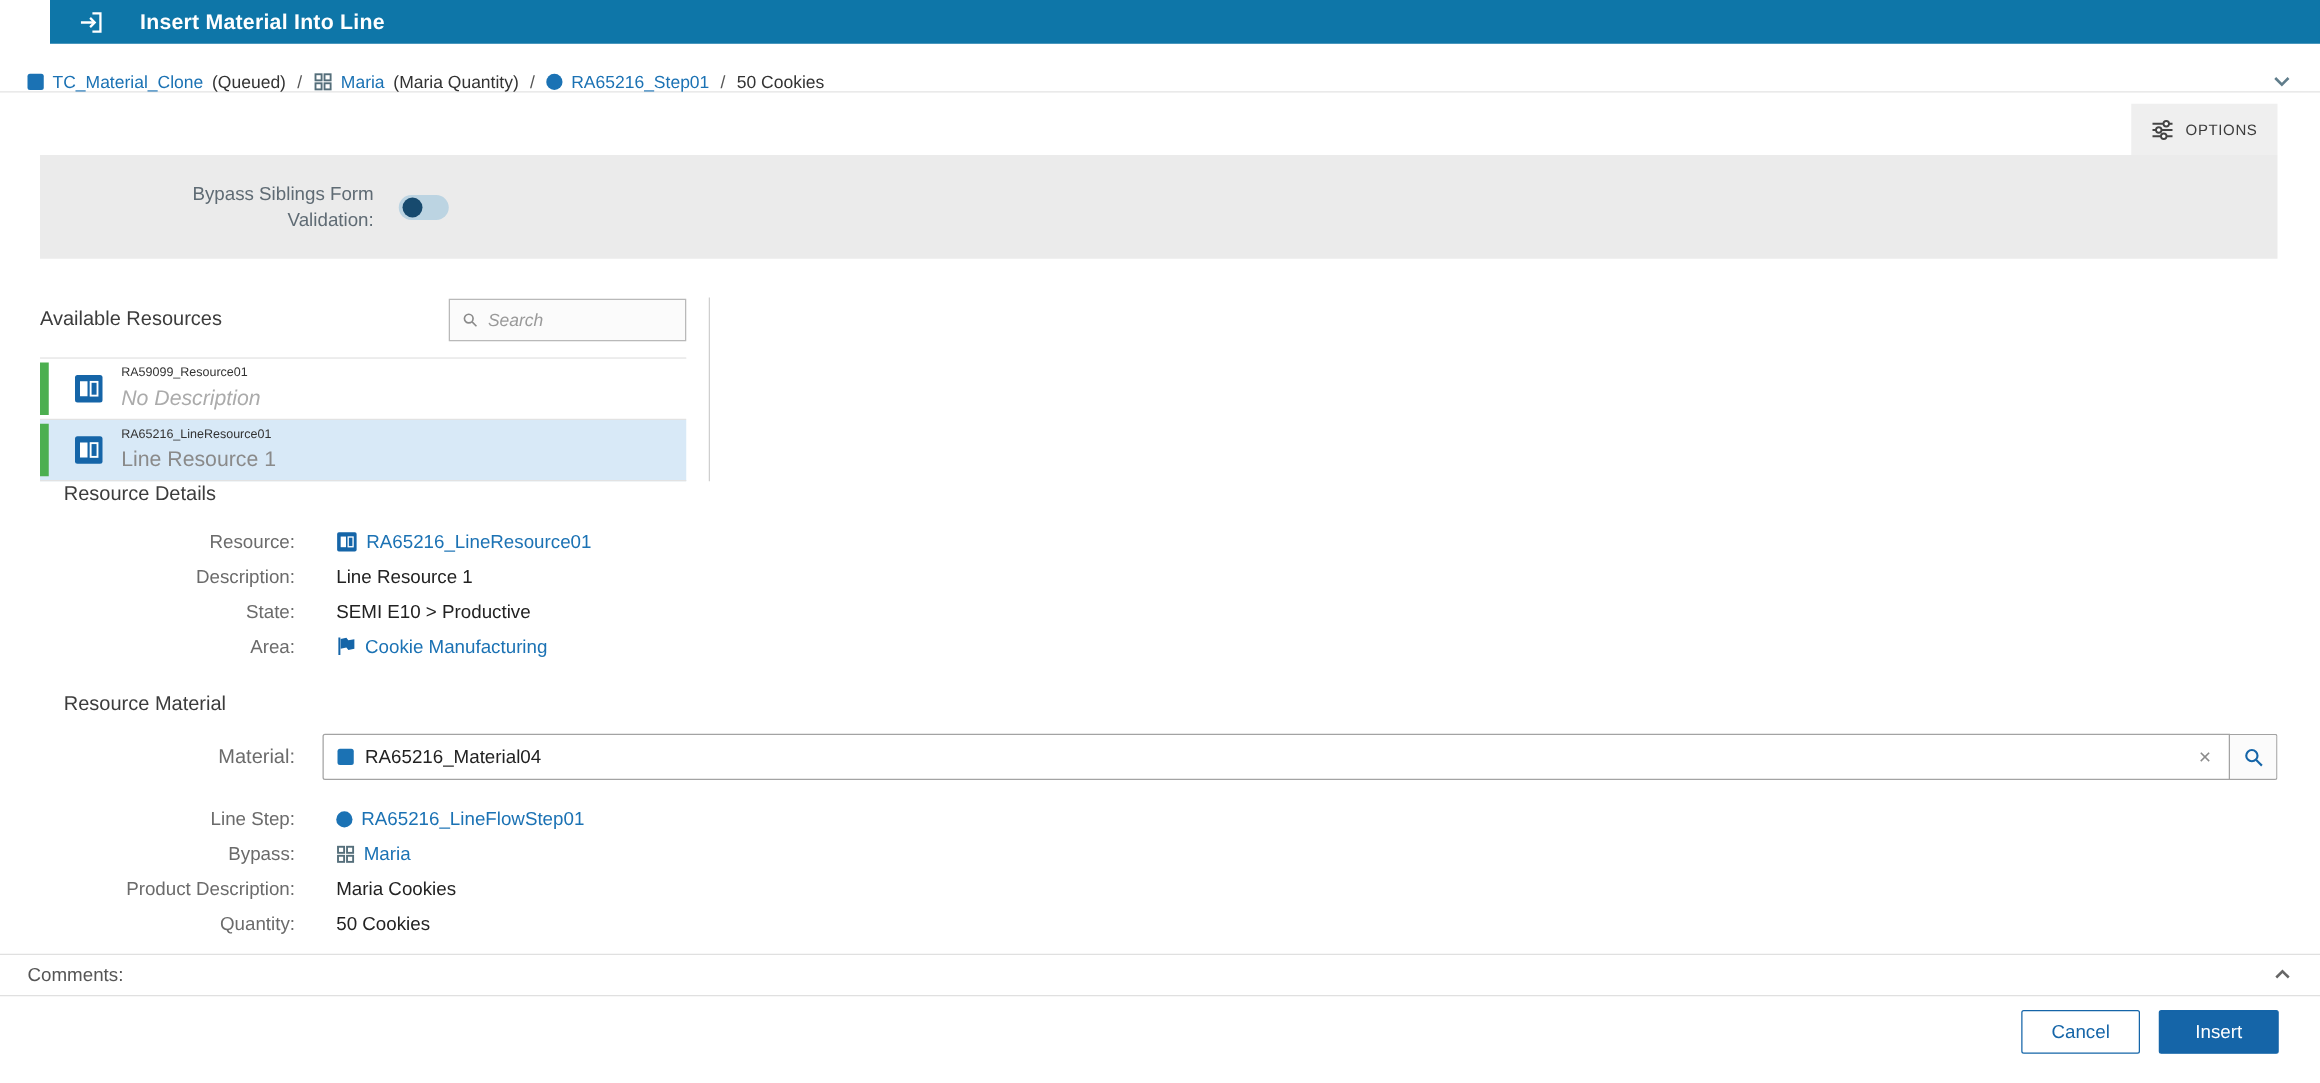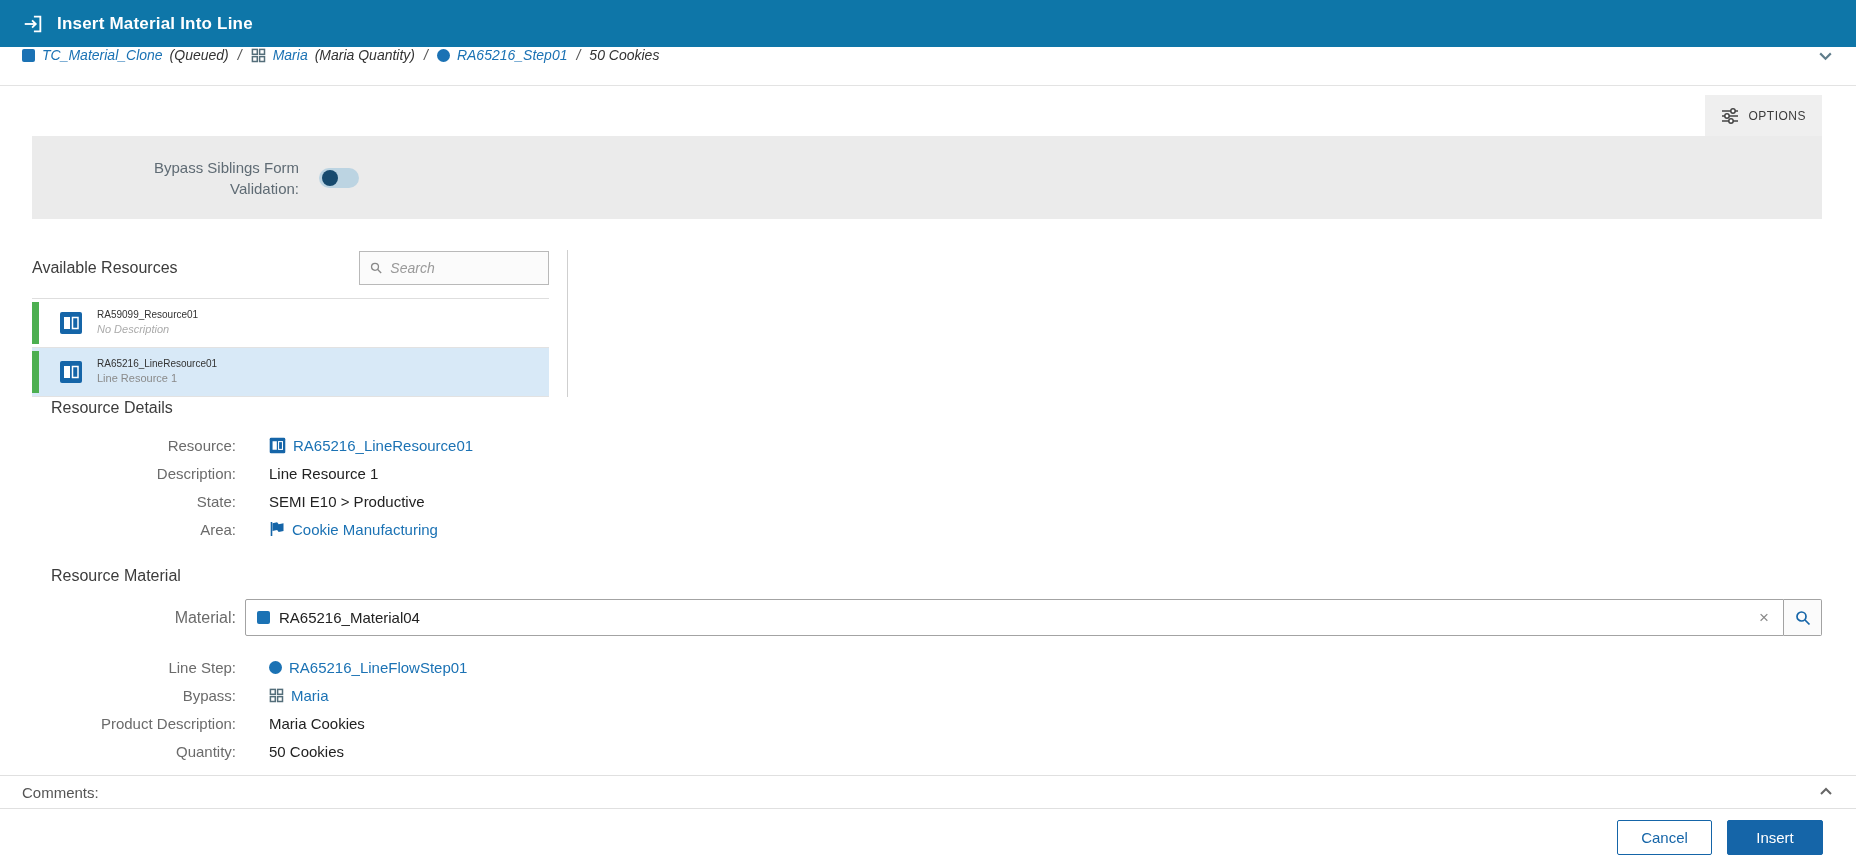--- a/index.html
+++ b/index.html
@@ -6,29 +6,29 @@
   html,body { background:#fff; }
   body {
     width: 1856px; height: 866px;
     font-family: "Liberation Sans", sans-serif;
     color:#333; overflow:hidden; position:relative;
   }
   a { text-decoration:none; }
 
   
   .topbar {
-    height:47px; background:#0E76A8;
-    display:flex; align-items:center; gap:13px; padding:0 22px;
+    height:35px; background:#0E76A8;
+    display:flex; align-items:center; gap:28px; padding:0 22px;margin-left:40px;
   }
   .topbar .title { color:#fff; font-size:17px; font-weight:600; letter-spacing:.2px; }
 
   
   .breadcrumb {
-    height:39px; display:flex; align-items:flex-start; gap:7px;
-    padding:0 22px; border-bottom:1px solid #e3e3e3; font-size:14px;font-style:italic;
+    height:39px; display:flex; align-items:flex-end; gap:7px;
+    padding:0 22px; border-bottom:1px solid #e3e3e3; font-size:14px;
   }
   .crumb { display:flex; align-items:center; gap:7px; }
   .crumb a { color:#1B72B4; cursor:pointer; }
   .crumb .suffix { color:#333; }
   .sep { color:#555; margin:0 2px; }
   .bc-chevron { margin-left:auto; cursor:pointer; display:flex; align-items:center; }
 
   
   .sq { width:13px; height:13px; background:#1B72B4; border-radius:2px; display:inline-block; flex:none; }
   .dot { width:13px; height:13px; background:#1B72B4; border-radius:50%; display:inline-block; flex:none; }
@@ -74,21 +74,21 @@
 
   .res-list { list-style:none; margin-top:13px; border-top:1px solid #dedede; }
   .res-item {
     position:relative; height:49px; border-bottom:1px solid #e2e2e2;
     display:flex; align-items:center; padding-left:27px; cursor:pointer; background:#fff;
   }
   .res-item.selected { background:#D8E9F7; }
   .green-bar { position:absolute; left:0; top:3px; bottom:3px; width:7px; background:#4CAF50; }
   .res-text { margin-left:14px; display:flex; flex-direction:column; line-height:1.25; }
   .res-name { font-size:10px; color:#333; }
-  .res-desc { font-size:11px; color:#8a8a8a; margin-top:2px; }
+  .res-desc { font-size:17px; color:#8a8a8a; margin-top:2px; }
   .res-desc.no-desc { font-style:italic; color:#ababab; }
 
   .right-col { flex:1; padding-left:19px; padding-top:2px; }
   .section-title { font-size:16px; font-weight:400; color:#3c3c3c; margin-bottom:14px; }
   .detail-row { display:flex; align-items:center; min-height:28px; font-size:15px;gap:24px; }
   .dlabel { width:185px; flex:none; text-align:right; color:#6b6b6b; }
   .dvalue { margin-left:9px; color:#222; display:flex; align-items:center; gap:7px; }
   .dvalue a { color:#1B72B4; cursor:pointer; }
 
   .rm-title { margin-top:24px; }
@@ -266,21 +266,21 @@
             </svg>
             <a>Cookie Manufacturing</a>
           </span>
         </div>
       </div>
 
       <h2 class="section-title rm-title">Resource Material</h2>
 
       <div class="material-row">
         <span class="dlabel">Material:</span>
-        <div class="material-field" style="margin-left:9px">
+        <div class="material-field" style="margin-left:22px">
           <span class="sq"></span>
           <span class="material-value">RA65216_Material04</span>
           <span class="clear-x">×</span>
         </div>
         <button class="material-search-btn">
           <svg width="16" height="16" viewBox="0 0 16 16" fill="none" stroke="currentColor" stroke-width="1.7">
             <circle cx="6.5" cy="6.5" r="4.5"></circle>
               <path d="M10 10l4.5 4.5"></path>
           </svg>
         </button>

